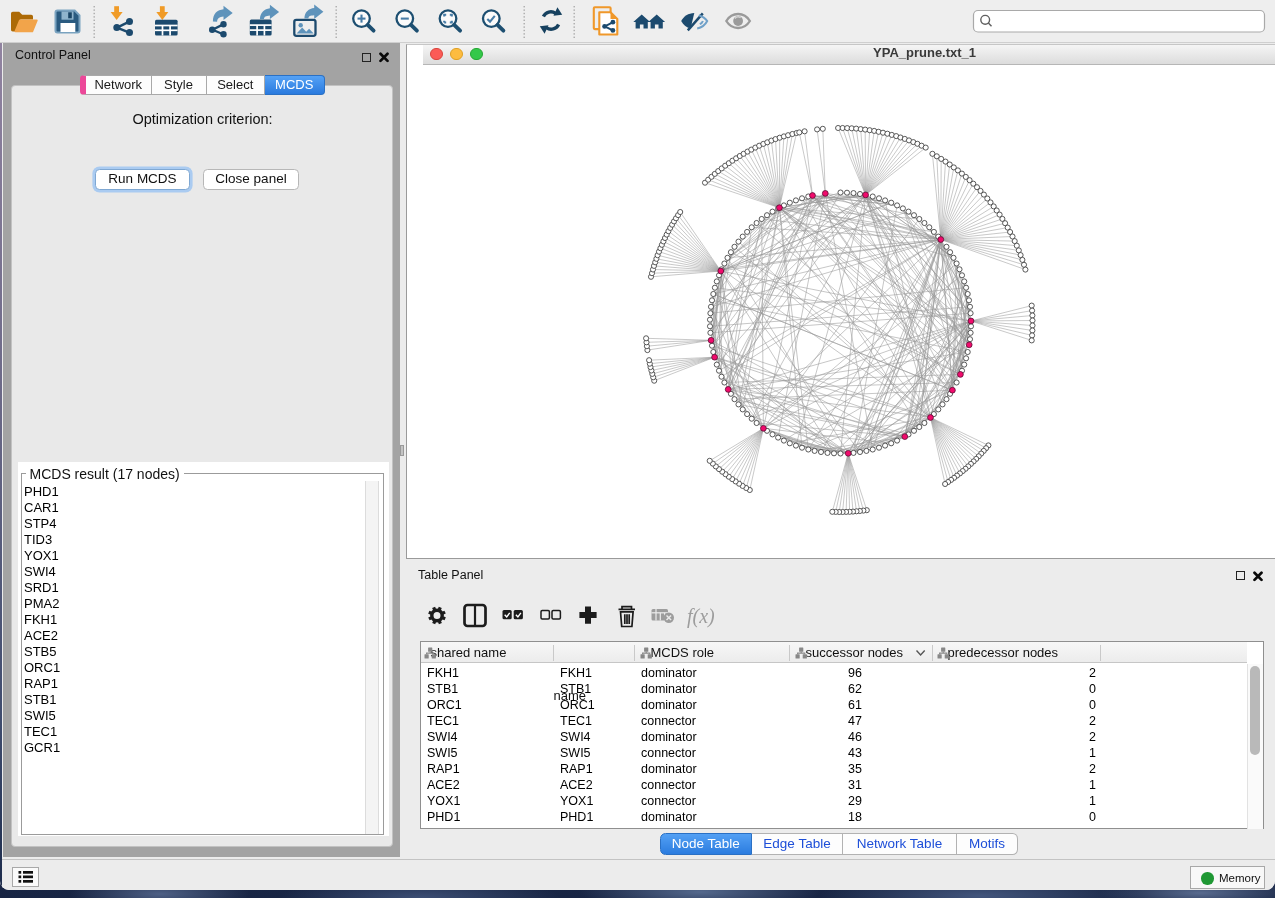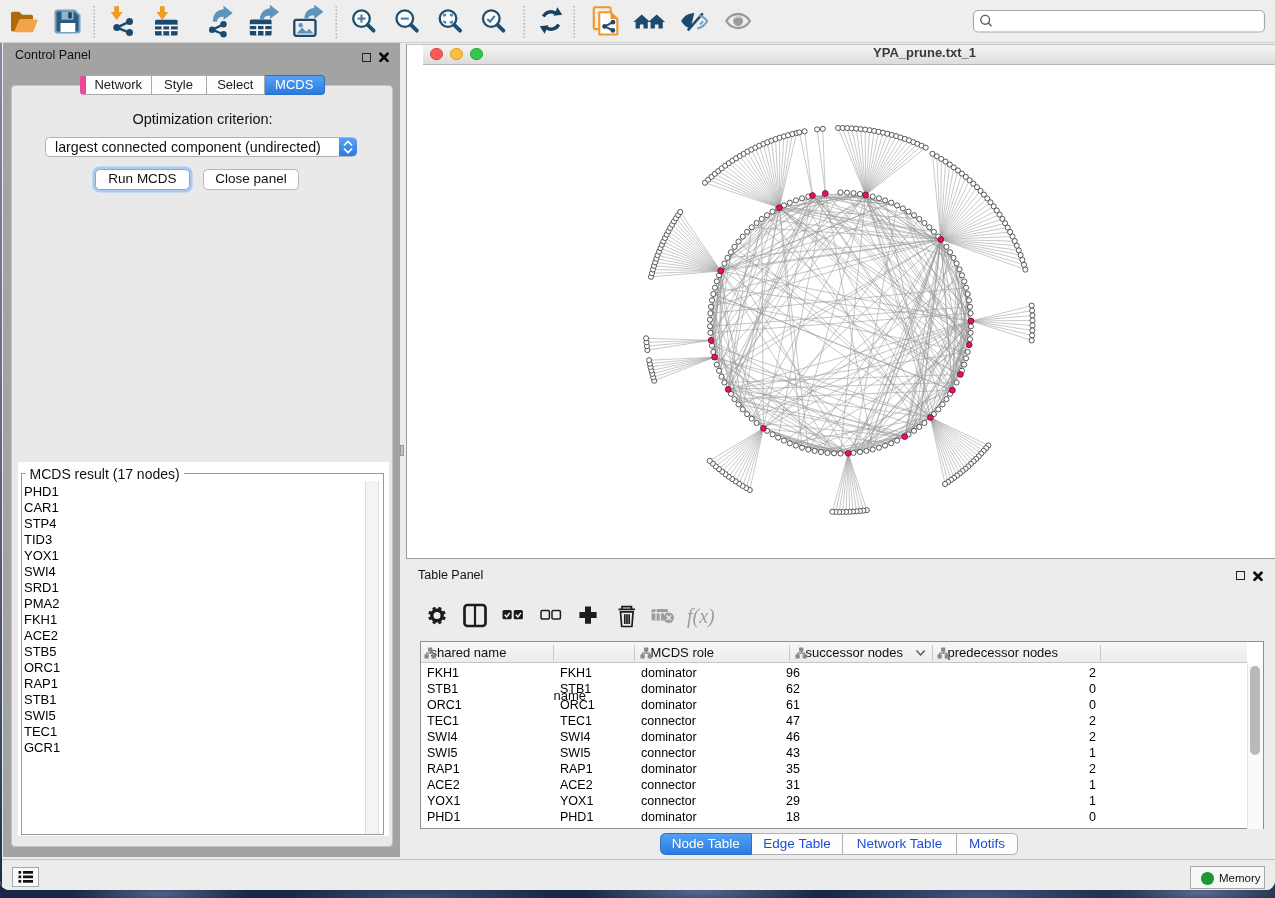--- a/index.html
+++ b/index.html
@@ -46,21 +46,21 @@
 #netcanvas { position:absolute; left:0; top:21.5px; }
 #tp { left:406px; top:561.5px; width:869px; height:295px; background:#ececec; }
 #tp .title { position:absolute; left:12px; top:6px; font-size:12.5px; color:#111; }
 #tablebox { position:absolute; left:13.5px; top:79.5px; width:844.5px; height:188px; background:#fff; border:1px solid #8f8f8f; }
 #thead { position:absolute; left:14.5px; top:80.5px; width:826.5px; height:21px; background:linear-gradient(180deg,#f7f7f7,#ececec); border-bottom:1px solid #c6c6c6; }
 .hsep { position:absolute; top:2.5px; width:1px; height:16px; background:#c9c9c9; }
 .hlab { position:absolute; top:3px; font-size:13px; color:#111; text-align:left; }
 .tr { position:absolute; left:14.5px; width:830px; font-size:12.5px; color:#000; height:16px; line-height:16px; }
 .tr span { position:absolute; display:block; top:0; }
 .c1 { left:6.5px; } .c2 { left:139.5px; } .c3 { left:220.5px; }
-.c4 { left:365.5px; width:138px; text-align:left; } .c5 { left:507.5px; width:168px; text-align:right; }
+.c4 { left:365.5px; width:138px; text-align:center; } .c5 { left:507.5px; width:168px; text-align:right; }
 #tscroll { position:absolute; left:841px; top:102px; width:15.5px; height:165px; background:#fafafa; border-left:1px solid #e2e2e2; }
 #tthumb { position:absolute; left:2.2px; top:2.5px; width:10px; height:89px; border-radius:5px; background:#b9b9b9; }
 #btabs { position:absolute; left:253.5px; top:271.5px; height:21.5px; display:flex; }
 #btabs .tab { border:1px solid #b2b2b2; border-left:none; background:#fdfdfd; color:#1d4ed8; font-size:13.5px; line-height:19.5px; text-align:center; }
 #btabs .tab.sel { border:1px solid #2a70c4; border-radius:5.5px 0 0 5.5px; background:linear-gradient(180deg,#53a0f4,#2b7cdf); color:#fff; }
 #btabs .tab:last-child { border-radius:0 5.5px 5.5px 0; }
 #status { left:0; top:858.5px; width:1275px; height:31.5px; background:#ececec; border-top:1px solid #c3c3c3; }
 #lbtn { position:absolute; left:11.5px; top:7.5px; width:27px; height:19.5px; background:#fafafa; border:1px solid #a8a8a8; }
 #membtn { position:absolute; left:1190px; top:6.5px; width:74.5px; height:23px; background:#f8f8f8; border:1px solid #a8a8a8; font-size:11.5px; color:#111; }
 #membtn .dot { position:absolute; left:10px; top:5px; width:12.5px; height:12.5px; border-radius:50%; background:#1f9834; }
@@ -228,23 +228,20 @@
           <path d="M1.5,1.8 L8.5,8.9 M8.5,1.8 L1.5,8.9" stroke="#0a0a0a" stroke-width="2.7" stroke-linecap="round"></path>
         </svg></div>
       <div id="pane"></div>
       <div id="tabs">
         <div class="tab" style="width:71.5px;">Network</div>
         <div class="tab" style="width:55px;">Style</div>
         <div class="tab" style="width:58.5px;">Select</div>
         <div class="tab sel" style="width:59.5px;">MCDS</div>
       </div>
       <div id="optlab">Optimization criterion:</div>
-      <div id="combo">largest connected component (undirected)<div class="cap"><svg width="18" height="18" viewBox="0 0 18 18">
-            <path d="M5.4,7 L9,3.4 L12.6,7 M5.4,11 L9,14.6 L12.6,11" stroke="#fff" stroke-width="1.7" fill="none" stroke-linecap="round" stroke-linejoin="round"></path>
-          </svg></div></div>
       <div class="btn" id="runbtn">Run MCDS</div>
       <div class="btn" id="closebtn">Close panel</div>
       <div id="mcdswhite"></div>
       <div id="lscroll"></div>
       <div id="mcdsborder"></div>
       <div id="mcdstitle">MCDS result (17 nodes)</div>
       <div id="mcdslist">
         <div class="li">PHD1</div>
         <div class="li">CAR1</div>
         <div class="li">STP4</div>

